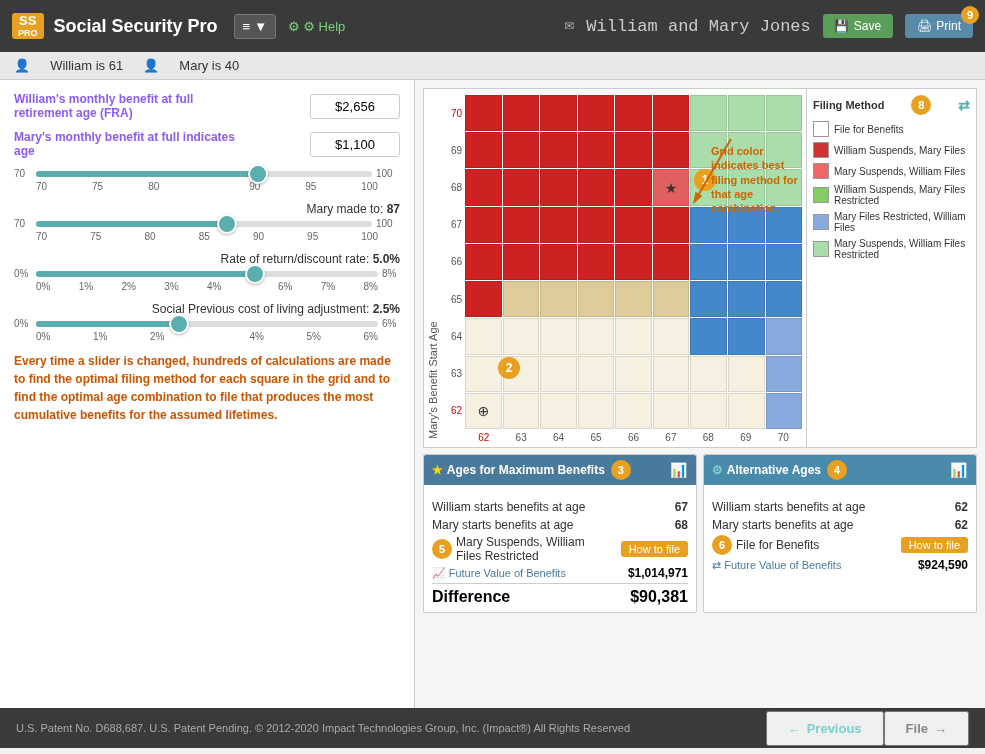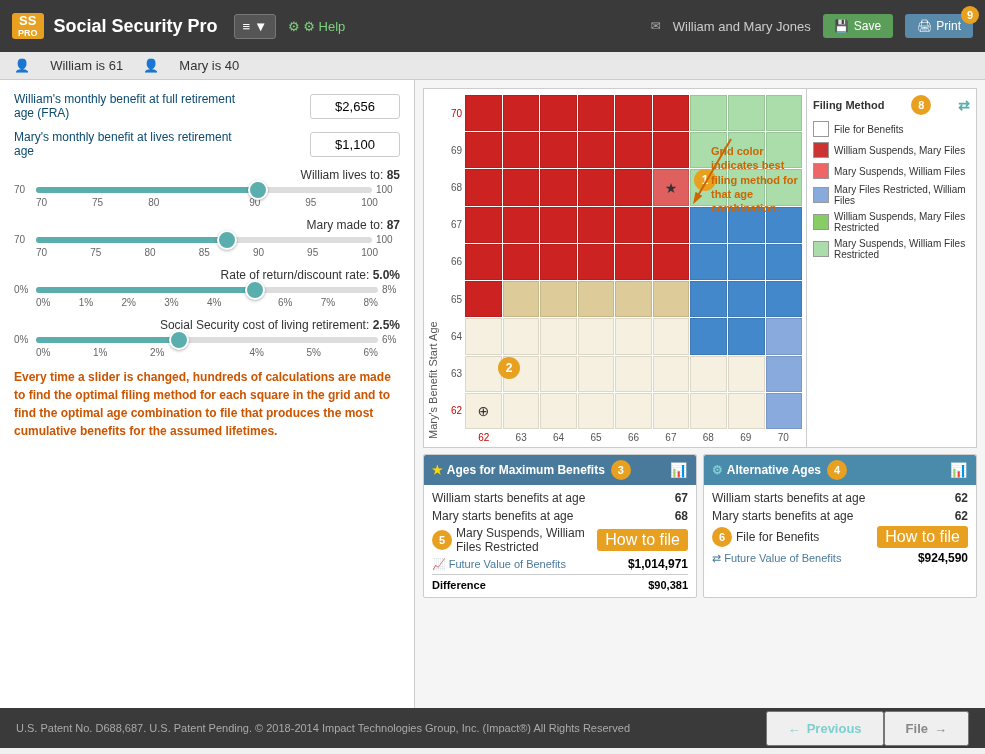--- a/index.html
+++ b/index.html
@@ -51,21 +51,22 @@
       cursor: pointer;
     }
     .header-right {
       margin-left: auto;
       display: flex;
       align-items: center;
       gap: 12px;
     }
     .header-user {
       color: #ccc;
-      font-size: 13px;
+      font-size: 17px;
+      font-family: Liberation Mono, monospace;
     }
     .print-icon-wrapper {
       position: relative;
       display: flex;
       align-items: center;
     }
     .badge-9 {
       position: absolute;
       top: -8px;
       right: -6px;
@@ -108,22 +109,23 @@
       overflow-y: auto;
     }
     .input-row {
       display: flex;
       align-items: center;
       justify-content: space-between;
       margin-bottom: 10px;
     }
     .input-label {
       font-size: 12px;
-      color: #0c4a6e;
+      color: #8b5cf6;
       max-width: 230px;
+      font-weight: bold;
     }
     .input-value {
       border: 1px solid #ccc;
       border-radius: 3px;
       padding: 4px 8px;
       font-size: 13px;
       width: 90px;
       text-align: center;
       background: white;
     }
@@ -182,54 +184,55 @@
       font-weight: bold;
       display: flex;
       align-items: center;
       justify-content: space-between;
       border-radius: 2px 2px 0 0;
     }
     .panel-header .star-icon { color: #ffd700; margin-right: 4px; }
     .panel-header .gear-icon { color: #7ecfcf; margin-right: 4px; }
     .panel-body {
       padding: 6px 8px;
+      margin-top: 9px;
     }
     .panel-row {
       display: flex;
       justify-content: space-between;
       margin-bottom: 4px;
       font-size: 12px;
     }
     .panel-row-label { color: #333; }
     .panel-row-value { font-weight: bold; color: #333; }
     .how-to-btn {
       background: #e8a020;
       color: white;
       border: none;
       border-radius: 3px;
       padding: 2px 8px;
-      font-size: 16px;
+      font-size: 11px;
       cursor: pointer;
     }
     .fvb-row {
       display: flex;
       justify-content: space-between;
       align-items: center;
       margin-bottom: 3px;
       font-size: 12px;
     }
     .fvb-label { color: #4a7a9b; font-size: 11px; display: flex; align-items: center; gap: 3px; }
     .fvb-value { font-weight: bold; }
     .difference-row {
       border-top: 1px solid #ccc;
       padding-top: 4px;
       display: flex;
       justify-content: space-between;
       font-weight: bold;
-      font-size: 11px;
+      font-size: 16px;
     }
 
     
     .footer {
       background: #3a3a3a;
       height: 40px;
       display: flex;
       align-items: center;
       justify-content: space-between;
       padding: 0 16px;
@@ -393,29 +396,25 @@
 <div class="main-content">
 
   <div class="left-panel">
 
     <div class="input-row">
       <span class="input-label">William's monthly benefit at full retirement age (FRA)</span>
       <input class="input-value" value="$2,656" type="text" style="">
     </div>
 
     <div class="input-row">
-      <span class="input-label">Mary's monthly benefit at lives retirement age</span>
+      <span class="input-label">Mary's monthly benefit at full indicates age</span>
       <input class="input-value" value="$1,100" type="text" style="">
     </div>
 
     <div class="slider-section">
-      <div class="slider-label">
-        <span>William lives to:</span>
-        <strong>85</strong>
-      </div>
       <div style="display:flex;align-items:center;gap:4px;margin-bottom:2px">
         <span style="font-size:10px;color:#666;width:18px">70</span>
         <div style="flex:1;height:6px;background:#ddd;border-radius:3px;position:relative">
           <div style="width:65%;height:100%;background:#5aaeae;border-radius:3px"></div>
           <div style="width:20px;height:20px;background:#5aaeae;border-radius:50%;position:absolute;top:-7px;left:63%;border:2px solid white;box-shadow:0 1px 3px rgba(0,0,0,0.3);cursor:pointer"></div>
         </div>
         <span style="font-size:10px;color:#666;width:24px">100</span>
       </div>
       <div style="display:flex;justify-content:space-between;font-size:10px;color:#666;padding:0 22px 0 22px">
         <span>70</span>
@@ -473,21 +472,21 @@
           <span>4%</span>
           <span></span>
           <span>6%</span>
           <span>7%</span>
           <span>8%</span>
       </div>
     </div>
 
     <div class="slider-section">
       <div class="slider-label">
-        <span>Social Security cost of living retirement:</span>
+        <span>Social Previous cost of living adjustment:</span>
         <strong>2.5%</strong>
       </div>
       <div style="display:flex;align-items:center;gap:4px;margin-bottom:2px">
         <span style="font-size:10px;color:#666;width:18px">0%</span>
         <div style="flex:1;height:6px;background:#ddd;border-radius:3px;position:relative">
           <div style="width:41%;height:100%;background:#5aaeae;border-radius:3px"></div>
           <div style="width:20px;height:20px;background:#5aaeae;border-radius:50%;position:absolute;top:-7px;left:39%;border:2px solid white;box-shadow:0 1px 3px rgba(0,0,0,0.3);cursor:pointer"></div>
         </div>
         <span style="font-size:10px;color:#666;width:18px">6%</span>
       </div>
@@ -695,26 +694,26 @@
         </div>
         <div class="legend-item">
           <div class="legend-swatch" style="background:#cc3333"></div>
           <span>William Suspends, Mary Files</span>
         </div>
         <div class="legend-item">
           <div class="legend-swatch" style="background:#ee6666"></div>
           <span>Mary Suspends, William Files</span>
         </div>
         <div class="legend-item">
+          <div class="legend-swatch" style="background:#88cc66"></div>
+          <span>William Suspends, Mary Files Restricted</span>
+        </div>
+        <div class="legend-item">
           <div class="legend-swatch" style="background:#88aadd"></div>
           <span>Mary Files Restricted, William Files</span>
-        </div>
-        <div class="legend-item">
-          <div class="legend-swatch" style="background:#88cc66"></div>
-          <span>William Suspends, Mary Files Restricted</span>
         </div>
         <div class="legend-item">
           <div class="legend-swatch" style="background:#aaddaa"></div>
           <span>Mary Suspends, William Files Restricted</span>
         </div>
       </div>
     </div>
 
     <div class="bottom-panels">
 
@@ -790,21 +789,21 @@
             <span class="fvb-value">$924,590</span>
           </div>
         </div>
       </div>
 
     </div>
   </div>
 </div>
 
 <div class="footer">
-  <span>U.S. Patent No. D688,687. U.S. Patent Pending. © 2018-2014 Impact Technologies Group, Inc. (Impact®) All Rights Reserved</span>
+  <span>U.S. Patent No. D688,687. U.S. Patent Pending. © 2012-2020 Impact Technologies Group, Inc. (Impact®) All Rights Reserved</span>
   <div class="footer-nav">
     <button class="nav-prev">
       <span>←</span>
       <span>Previous</span>
     </button>
     <button class="nav-next">
       <span>File</span>
       <span>→</span>
     </button>
   </div>

